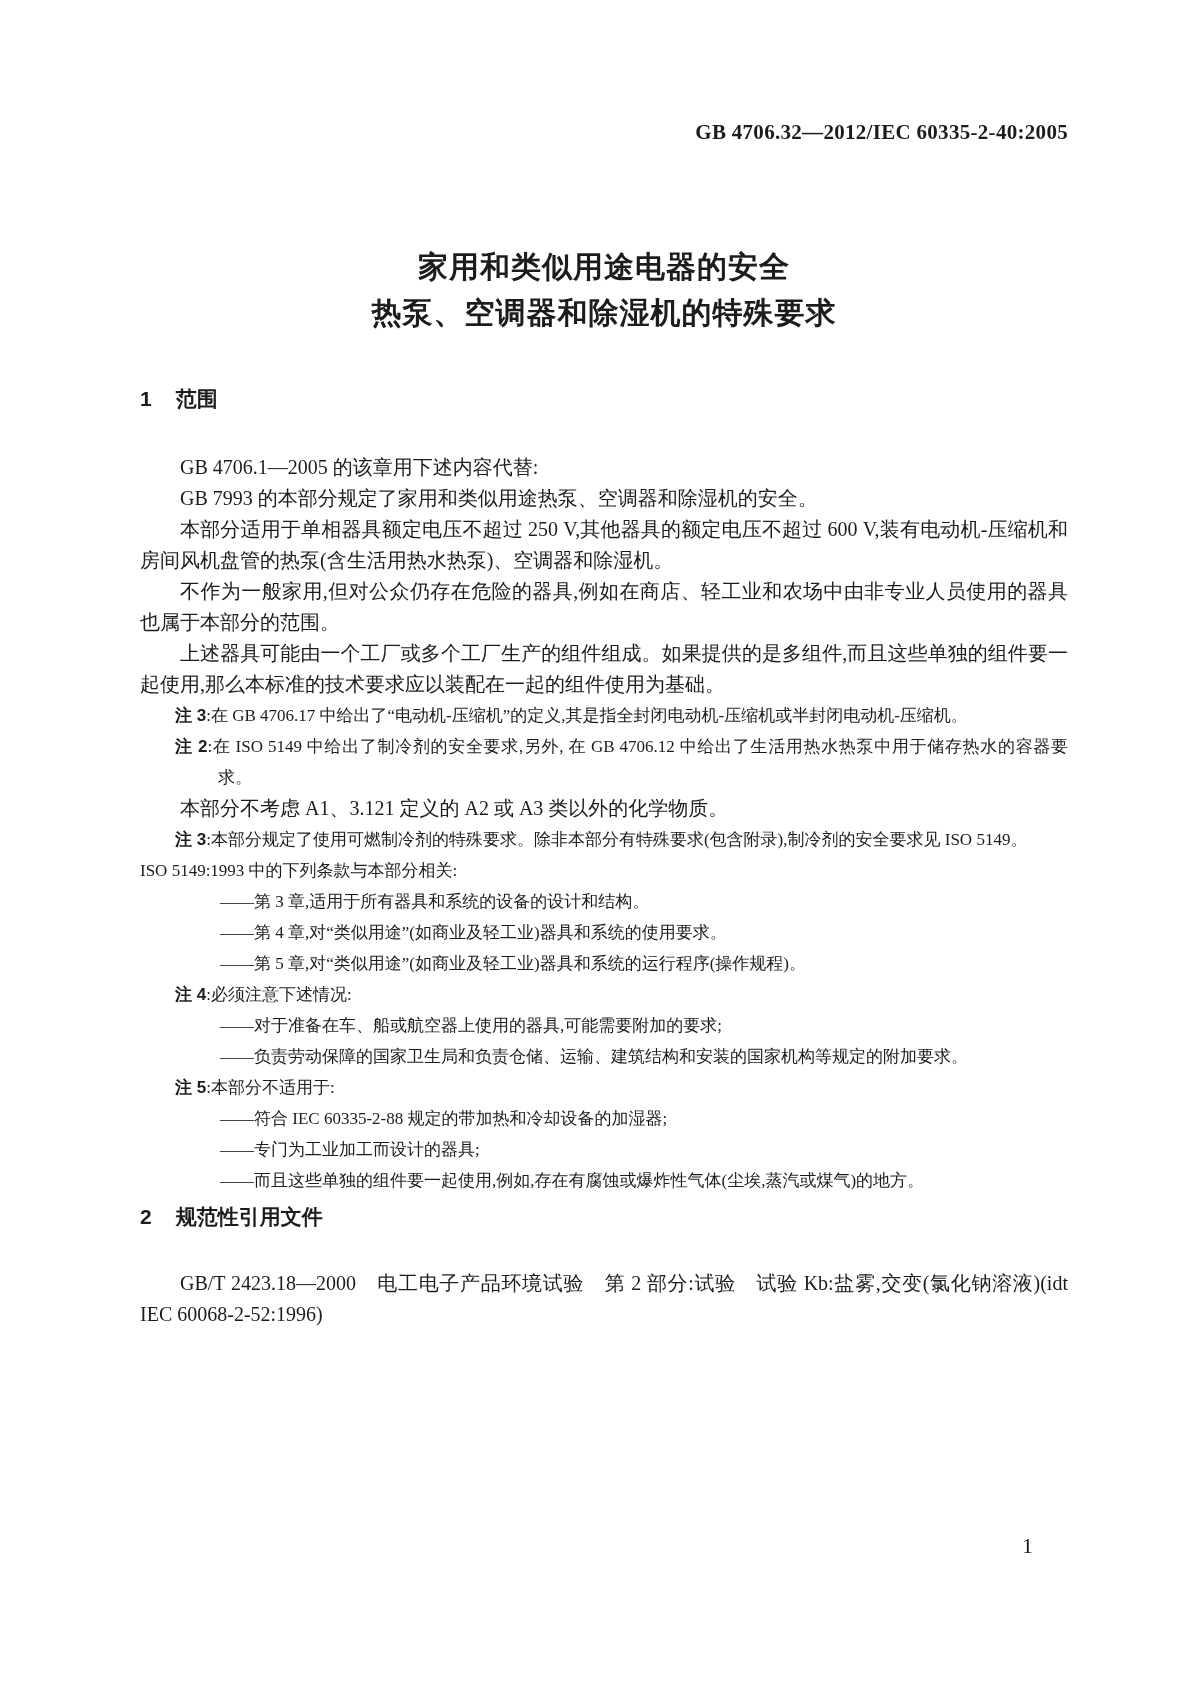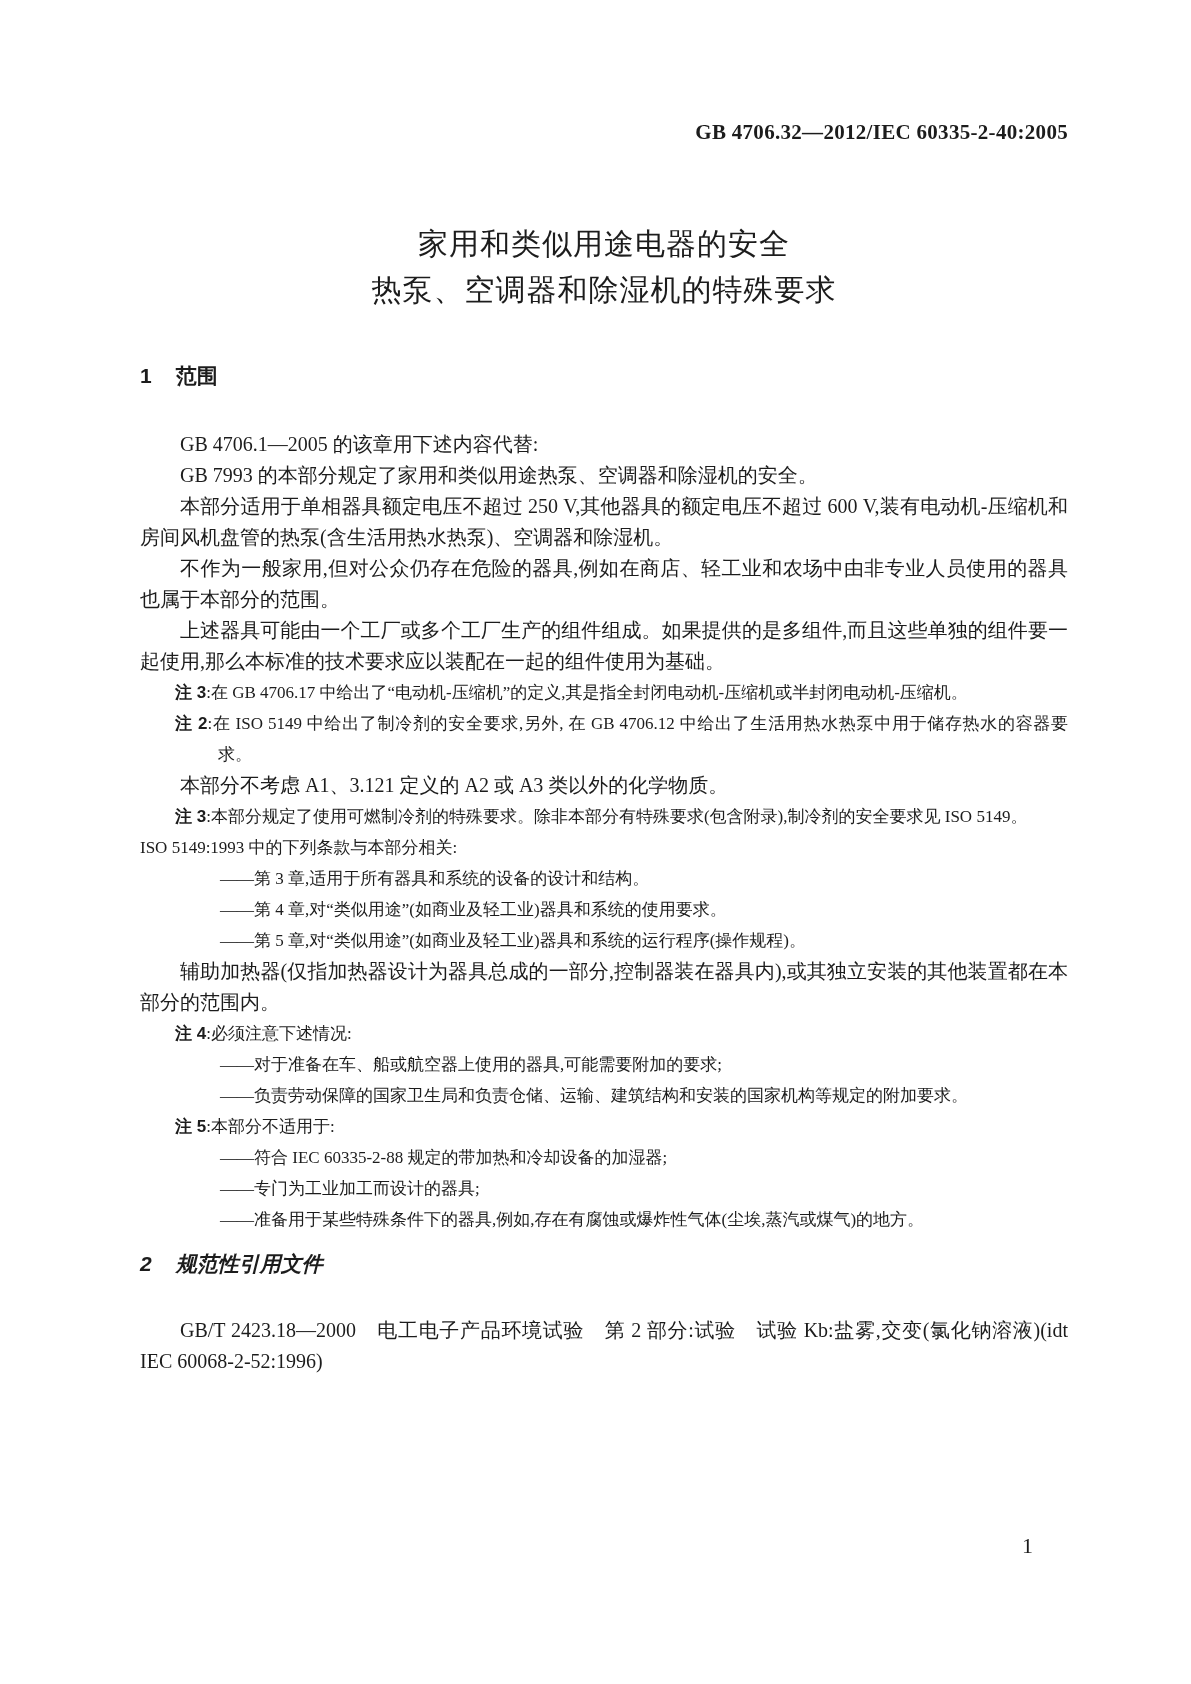--- a/index.html
+++ b/index.html
@@ -22,39 +22,39 @@
   .doc-code {
     margin-top: 120px;
     text-align: right;
     font-weight: bold;
     font-size: 21px;
     line-height: 24px;
     letter-spacing: 0.3px;
     font-family: "Liberation Serif", "DejaVu Serif", serif;
   }
   .doc-title {
-    margin-top: 77px;
+    margin-top: 100px;
     text-align: center;
     font-family: "Liberation Sans", "DejaVu Sans", sans-serif;
-    font-weight: normal;
+    font-weight: bold;
   }
   .title-line {
     font-size: 30px;
     line-height: 46px;
     letter-spacing: 1px;
   }
   .sec-heading {
     margin-top: 48px;
     margin-bottom: 38px;
     font-family: "Liberation Sans", "DejaVu Sans", sans-serif;
     font-weight: bold;
     font-size: 21px;
     line-height: 30px;
   }
-  .sec-heading.second { margin-top: 14px; margin-bottom: 36px; font-style: italic; }
+  .sec-heading.second { margin-top: 6px; margin-bottom: 36px; }
   .sec-num { display: inline-block; margin-right: 24px; }
   p { margin: 0; }
   .body {
     font-size: 20px;
     line-height: 31px;
     text-indent: 2em;
     text-align: justify;
   }
   .note {
     font-size: 17px;
@@ -113,30 +113,29 @@
     <p class="note"><span class="note-label">注 2</span><span>:在 ISO 5149 中给出了制冷剂的安全要求,另外, 在 GB 4706.12 中给出了生活用热水热泵中用于储存热水的容器要求。</span></p>
 
     <p class="body">本部分不考虑 A1、3.121 定义的 A2 或 A3 类以外的化学物质。</p>
 
     <p class="note"><span class="note-label">注 3</span><span>:本部分规定了使用可燃制冷剂的特殊要求。除非本部分有特殊要求(包含附录),制冷剂的安全要求见 ISO 5149。</span></p>
     <p class="note-cont">ISO 5149:1993 中的下列条款与本部分相关:</p>
     <p class="dash">——第 3 章,适用于所有器具和系统的设备的设计和结构。</p>
     <p class="dash">——第 4 章,对“类似用途”(如商业及轻工业)器具和系统的使用要求。</p>
     <p class="dash">——第 5 章,对“类似用途”(如商业及轻工业)器具和系统的运行程序(操作规程)。</p>
 
-    <p class="body">辅助加热器(仅指加热器设计为器具总成的一部分,控制器装在器具内),或其独立安装的其他装置都在本部分的范围内。</p>
 
     <p class="note"><span class="note-label">注 4</span><span>:必须注意下述情况:</span></p>
     <p class="dash">——对于准备在车、船或航空器上使用的器具,可能需要附加的要求;</p>
     <p class="dash">——负责劳动保障的国家卫生局和负责仓储、运输、建筑结构和安装的国家机构等规定的附加要求。</p>
 
     <p class="note"><span class="note-label">注 5</span><span>:本部分不适用于:</span></p>
     <p class="dash">——符合 IEC 60335-2-88 规定的带加热和冷却设备的加湿器;</p>
     <p class="dash">——专门为工业加工而设计的器具;</p>
-    <p class="dash">——准备用于某些特殊条件下的器具,例如,存在有腐蚀或爆炸性气体(尘埃,蒸汽或煤气)的地方。</p>
+    <p class="dash">——而且这些单独的组件要一起使用,例如,存在有腐蚀或爆炸性气体(尘埃,蒸汽或煤气)的地方。</p>
 
     <div class="sec-heading second">
       <span class="sec-num">2</span><span>规范性引用文件</span>
     </div>
 
     <p class="body">GB/T 2423.18—2000　电工电子产品环境试验　第 2 部分:试验　试验 Kb:盐雾,交变(氯化钠溶液)(idt IEC 60068-2-52:1996)</p>
 
   </div>
 
   <div class="page-num">1</div>

